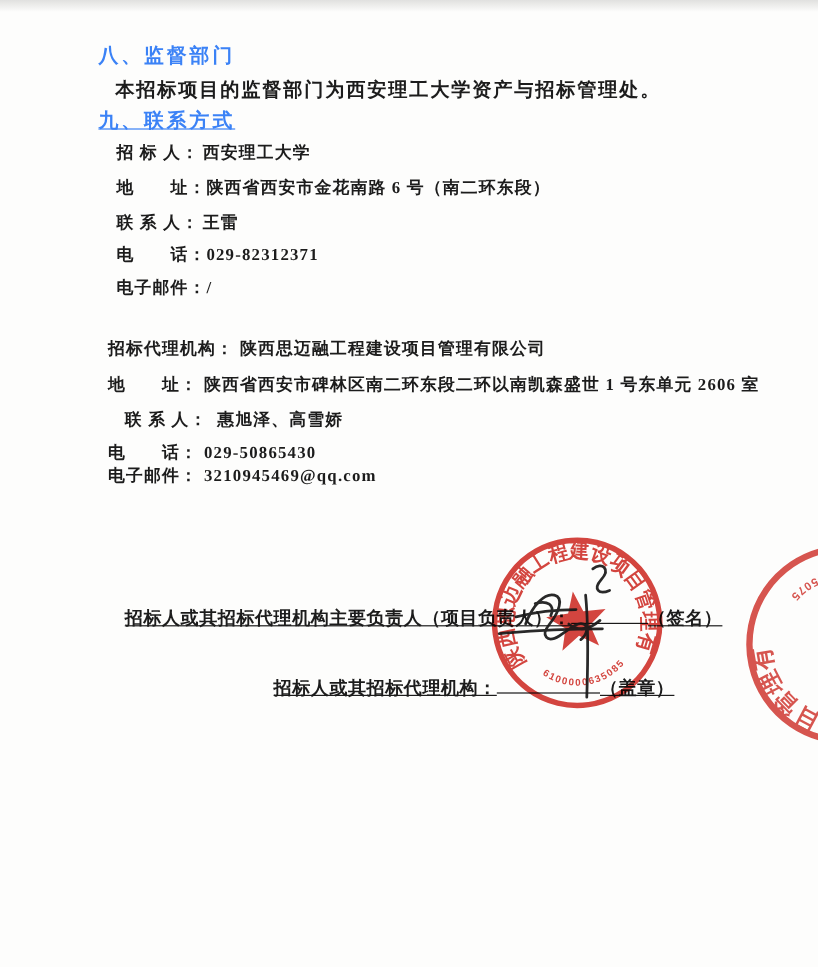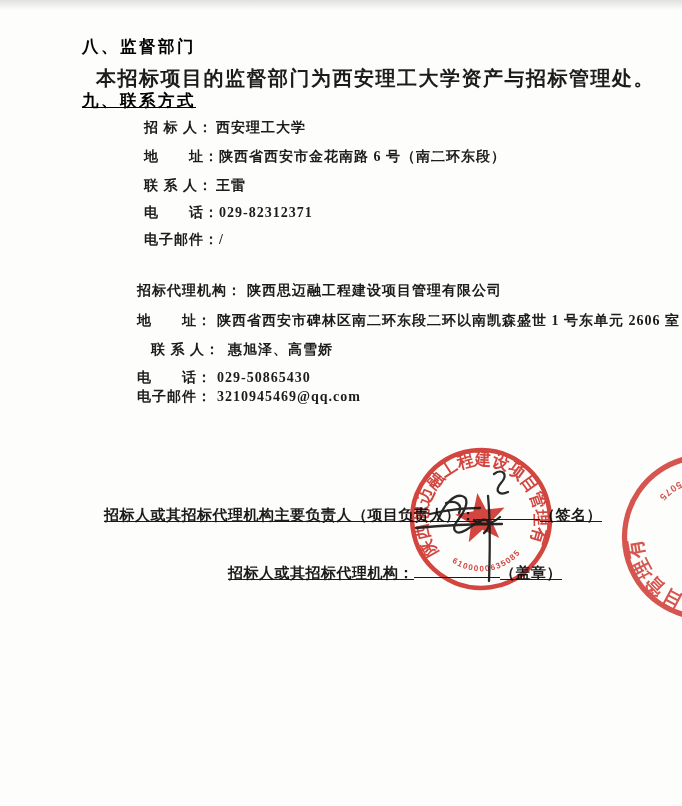--- a/index.html
+++ b/index.html
@@ -12,24 +12,24 @@
     color:#1c1c1c;
   }
   .scan-edge {
     position:absolute; left:0; top:0; width:682px; height:10px;
     background:linear-gradient(#c9c9c7, rgba(250,250,248,0));
     opacity:.55;
   }
   .abs { position:absolute; }
   .h {
     font-family:"Liberation Sans", sans-serif;
-    font-weight:700; font-size:16.5px; letter-spacing:2.5px; color:#000000;
+    font-weight:700; font-size:16.5px; letter-spacing:2.5px; color:#3b82f6;
   }
-  .p { font-weight:700; font-size:20px; letter-spacing:1.5px; }
-  .crow { font-weight:700; font-size:14px; letter-spacing:1px; white-space:nowrap;margin-left:47px; }
+  .p { font-weight:700; font-size:16px; letter-spacing:1.5px; }
+  .crow { font-weight:700; font-size:14px; letter-spacing:1px; white-space:nowrap; }
   .crow .lbl { display:inline-block; white-space:pre; letter-spacing:1px; }
   .t .lbl { min-width:72px; }
   .a .lbl { min-width:72px; }
   .a .val { padding-left:5px; }
   .signline { font-weight:700; font-size:15px; letter-spacing:.5px; white-space:nowrap;text-decoration:underline; }
   .uline { display:inline-block; border-bottom:1.7px solid #1a1a1a; height:15px; vertical-align:baseline; }
   .u1 { width:64px; }
   .u2 { width:86px; }
   .stamp-wrap { mix-blend-mode:multiply; pointer-events:none; }
   #stamp-main { left:404px; top:442px; width:154px; height:154px; transform:rotate(-8deg); opacity:.88; }

